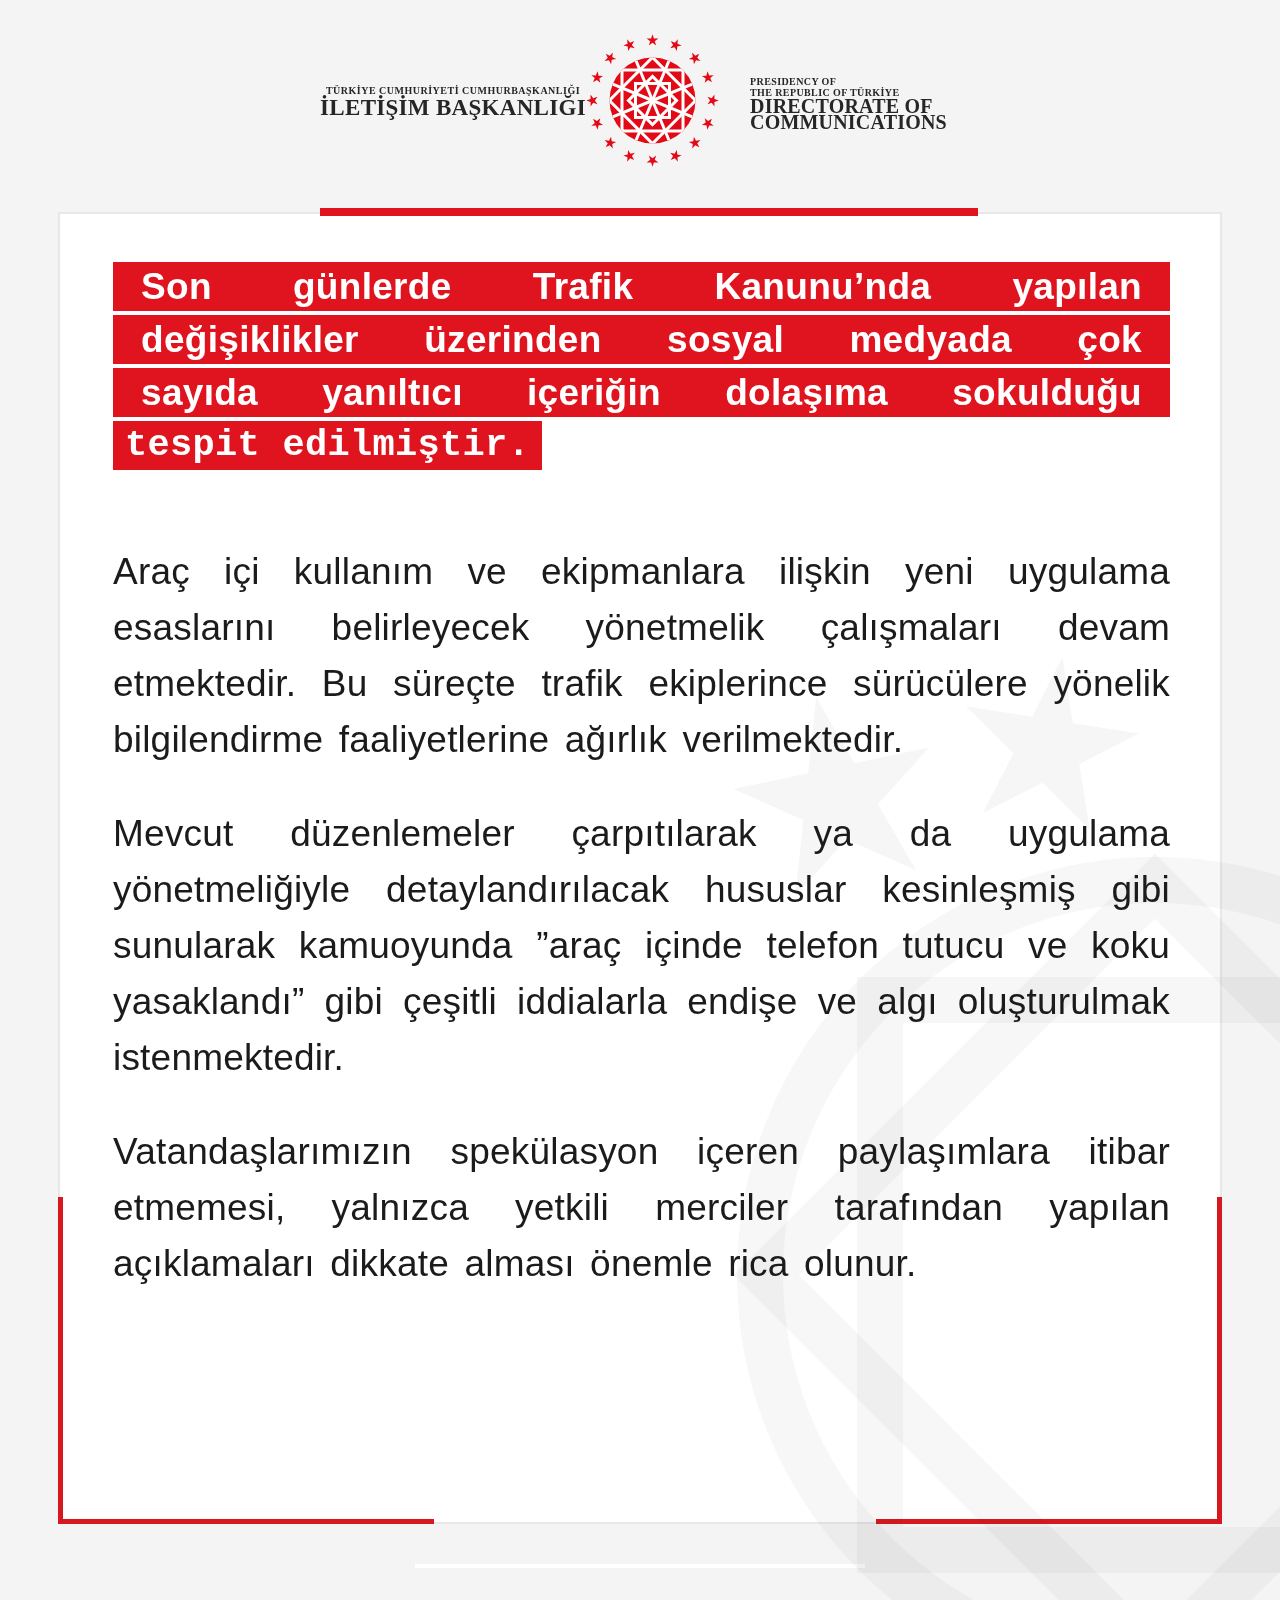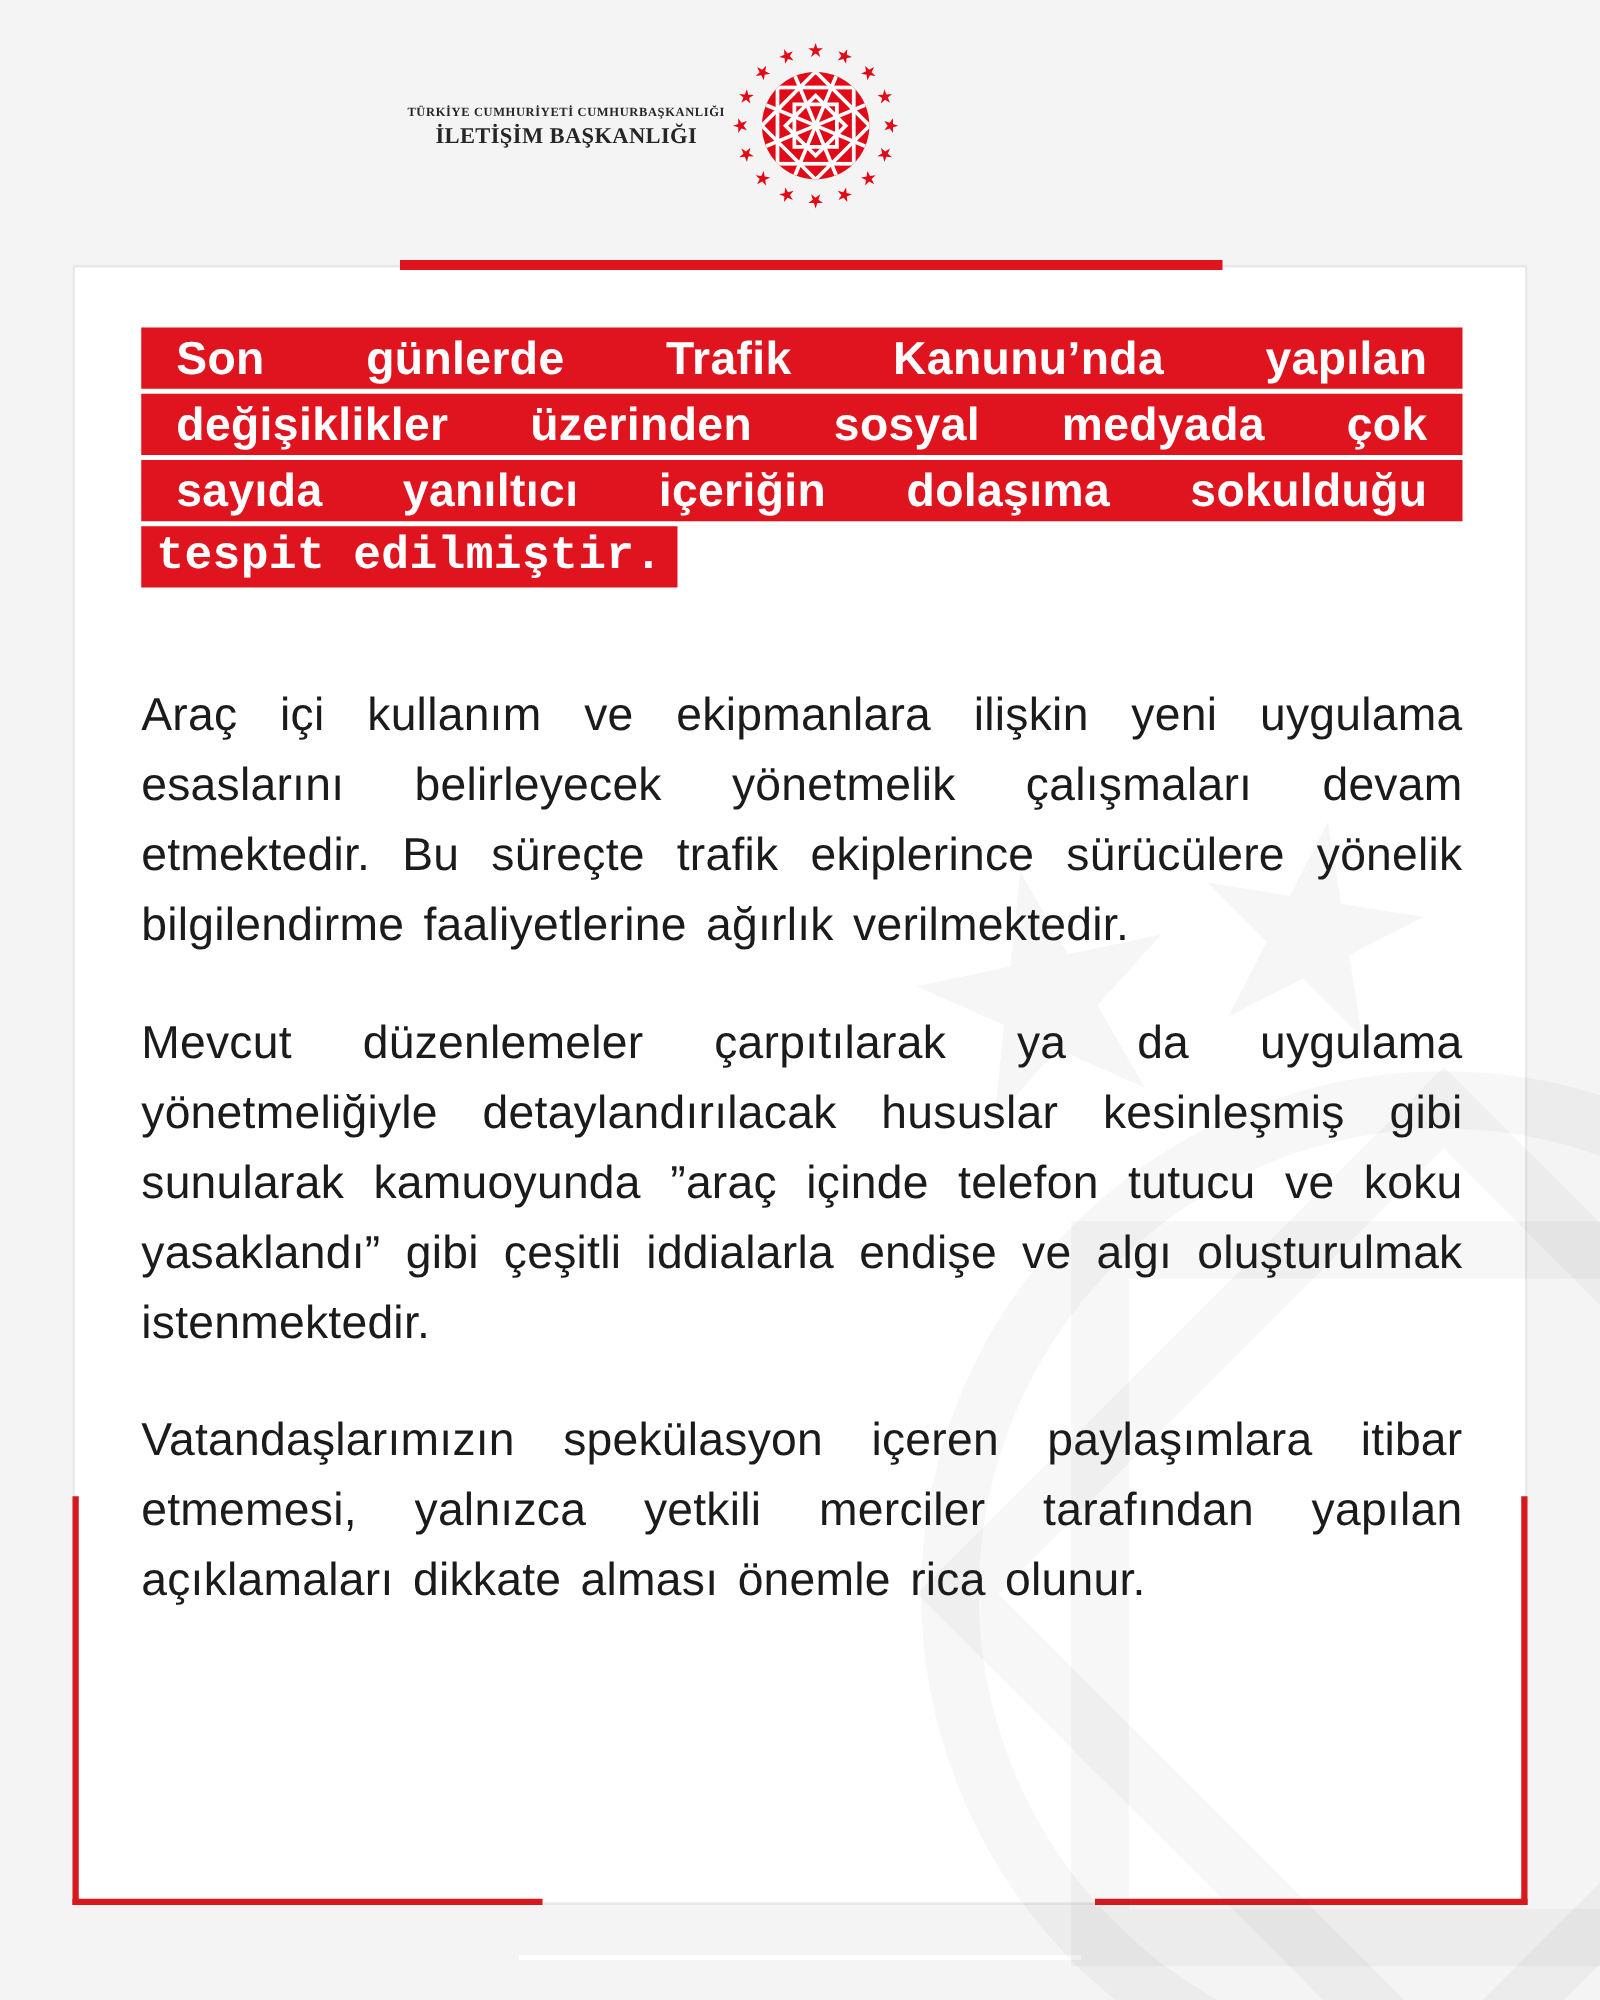--- a/index.html
+++ b/index.html
@@ -10,21 +10,21 @@
   }
   .page{position:relative;width:1280px;height:1600px;background:#f5f4f4;overflow:hidden;}
 
   
   .hdr-left{
     position:absolute;left:453px;top:84px;transform:translateX(-50%);
     text-align:center;white-space:nowrap;color:#262626;
     font-family:"Liberation Serif",serif;
   }
   .hdr-left .hdr-small{font-weight:700;font-size:10px;line-height:13px;letter-spacing:.5px;text-align:center;}
-  .hdr-left .hdr-big{font-weight:700;font-size:18px;line-height:22px;letter-spacing:.3px;}
+  .hdr-left .hdr-big{font-weight:700;font-size:23px;line-height:22px;letter-spacing:.3px;}
   .emblem{position:absolute;left:585px;top:33px;width:135px;height:135px;}
   .hdr-right{
     position:absolute;left:750px;top:76px;color:#262626;white-space:nowrap;
     font-family:"Liberation Serif",serif;
   }
   .hdr-right .hdr-small{font-weight:700;font-size:10px;line-height:11px;letter-spacing:.4px;}
   .hdr-right .hdr-big{font-weight:700;font-size:20px;line-height:16px;letter-spacing:.2px;}
 
   
   .card{
@@ -124,20 +124,26 @@
           <line x1="67.5" y1="67.5" x2="67.5" y2="24.5" transform="rotate(157.5 67.5 67.5)"></line>
           <line x1="67.5" y1="67.5" x2="67.5" y2="24.5" transform="rotate(202.5 67.5 67.5)"></line>
           <line x1="67.5" y1="67.5" x2="67.5" y2="24.5" transform="rotate(247.5 67.5 67.5)"></line>
           <line x1="67.5" y1="67.5" x2="67.5" y2="24.5" transform="rotate(292.5 67.5 67.5)"></line>
           <line x1="67.5" y1="67.5" x2="67.5" y2="24.5" transform="rotate(337.5 67.5 67.5)"></line>
         </g>
       </g>
     </svg>
   </div>
 
+  <div class="hdr-right">
+    <div class="hdr-small">PRESIDENCY OF</div>
+    <div class="hdr-small">THE REPUBLIC OF TÜRKİYE</div>
+    <div class="hdr-big">DIRECTORATE OF</div>
+    <div class="hdr-big">COMMUNICATIONS</div>
+  </div>
 
   <main class="card">
     <div class="top-bar"></div>
 
     <div class="headline">
       <div class="strip full">Son günlerde Trafik Kanunu’nda yapılan</div>
       <div class="strip full">değişiklikler üzerinden sosyal medyada çok</div>
       <div class="strip full">sayıda yanıltıcı içeriğin dolaşıma sokulduğu</div>
       <div class="strip last">tespit edilmiştir.</div>
     </div>

